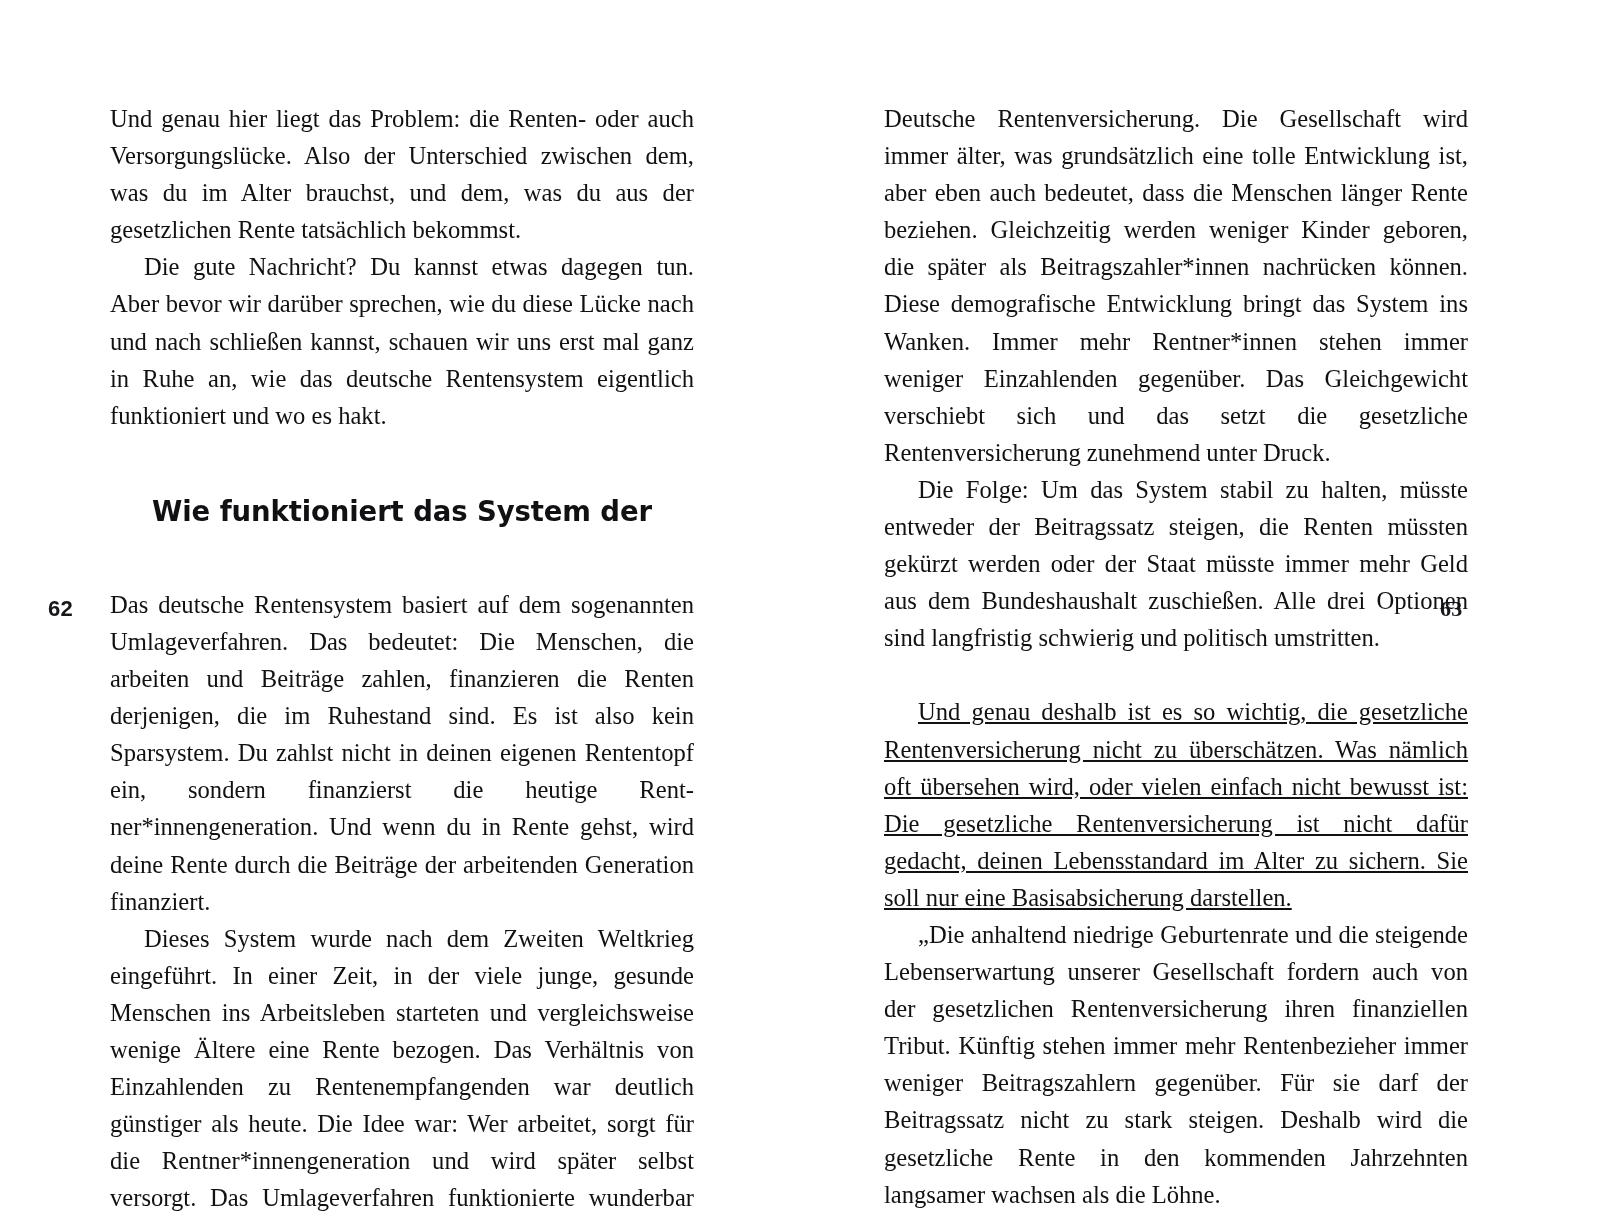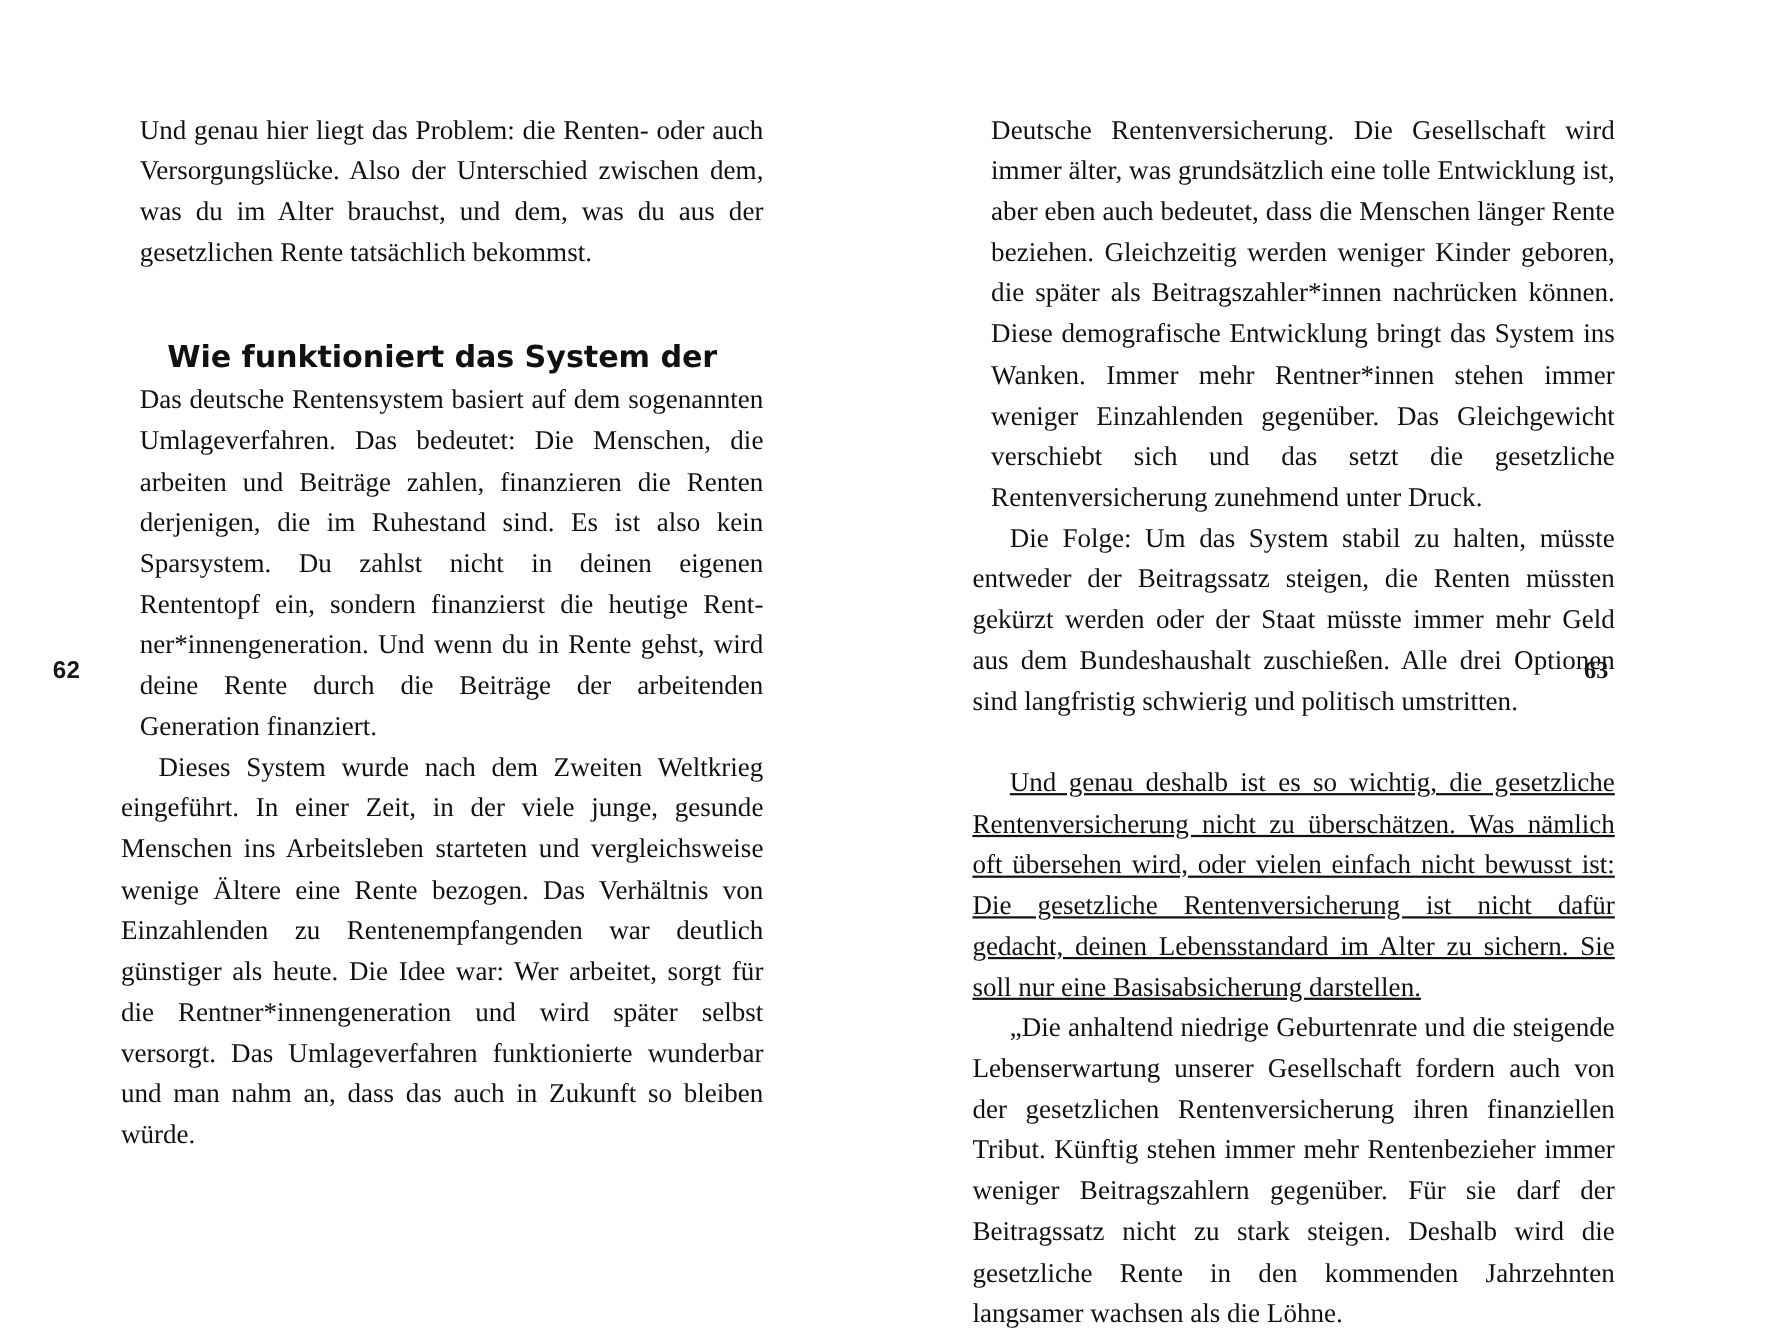--- a/index.html
+++ b/index.html
@@ -49,54 +49,56 @@
     margin: 0;
     font-size: 24.6px;
     line-height: 37.1px;
     text-align: justify;
     text-justify: inter-word;
     hyphens: manual;
     color: #111114;
     font-weight: 400;
   }
   .para + .para { text-indent: 34px; }
-  .para.no-indent { text-indent: 0; margin-left: 17px; }
+  .para.no-indent { text-indent: 0; }
 
   .gap-para {
     margin-top: 37px;
     text-indent: 0;
     text-decoration: underline;
   }
 
   .section-heading {
     margin: 0;
     padding: 0;
     font-family: "DejaVu Sans", "Liberation Sans", sans-serif;
     font-weight: 700;
     font-size: 27.5px;
     line-height: 40px;
     text-align: center;
     color: #111114;
     letter-spacing: -0.1px;
   }
   .heading-block {
     margin-top: 57px;
+    margin-bottom: 55px;
   }
 </style>
 </head>
 <body>
 
 <div class="spread">
 
   <div class="folio folio-left">62</div>
 
   <div class="column column-left">
 
     <p class="para no-indent">Und genau hier liegt das Problem: die Renten- oder auch Ver­sorgungslücke. Also der Unterschied zwischen dem, was du im Alter brauchst, und dem, was du aus der gesetzlichen Rente tat­sächlich bekommst.</p>
 
+    <p class="para">Die gute Nachricht? Du kannst etwas dagegen tun. Aber bevor wir darüber sprechen, wie du diese Lücke nach und nach schließen kannst, schauen wir uns erst mal ganz in Ruhe an, wie das deutsche Rentensystem eigentlich funktioniert und wo es hakt.</p>
 
     <div class="heading-block">
       <h2 class="section-heading">Wie funktioniert das System der</h2>
     </div>
 
     <p class="para no-indent">Das deutsche Rentensystem basiert auf dem sogenannten Um­lageverfahren. Das bedeutet: Die Menschen, die arbeiten und Beiträge zahlen, finanzieren die Renten derjenigen, die im Ruhe­stand sind. Es ist also kein Sparsystem. Du zahlst nicht in deinen eigenen Rententopf ein, sondern finanzierst die heutige Rent­ner*innengeneration. Und wenn du in Rente gehst, wird deine Rente durch die Beiträge der arbeitenden Generation finanziert.</p>
 
     <p class="para">Dieses System wurde nach dem Zweiten Weltkrieg einge­führt. In einer Zeit, in der viele junge, gesunde Menschen ins Arbeitsleben starteten und vergleichsweise wenige Ältere eine Rente bezogen. Das Verhältnis von Einzahlenden zu Rentenemp­fangenden war deutlich günstiger als heute. Die Idee war: Wer arbeitet, sorgt für die Rentner*innengeneration und wird später selbst versorgt. Das Umlageverfahren funktionierte wunderbar und man nahm an, dass das auch in Zukunft so bleiben würde.</p>
 
   </div>

